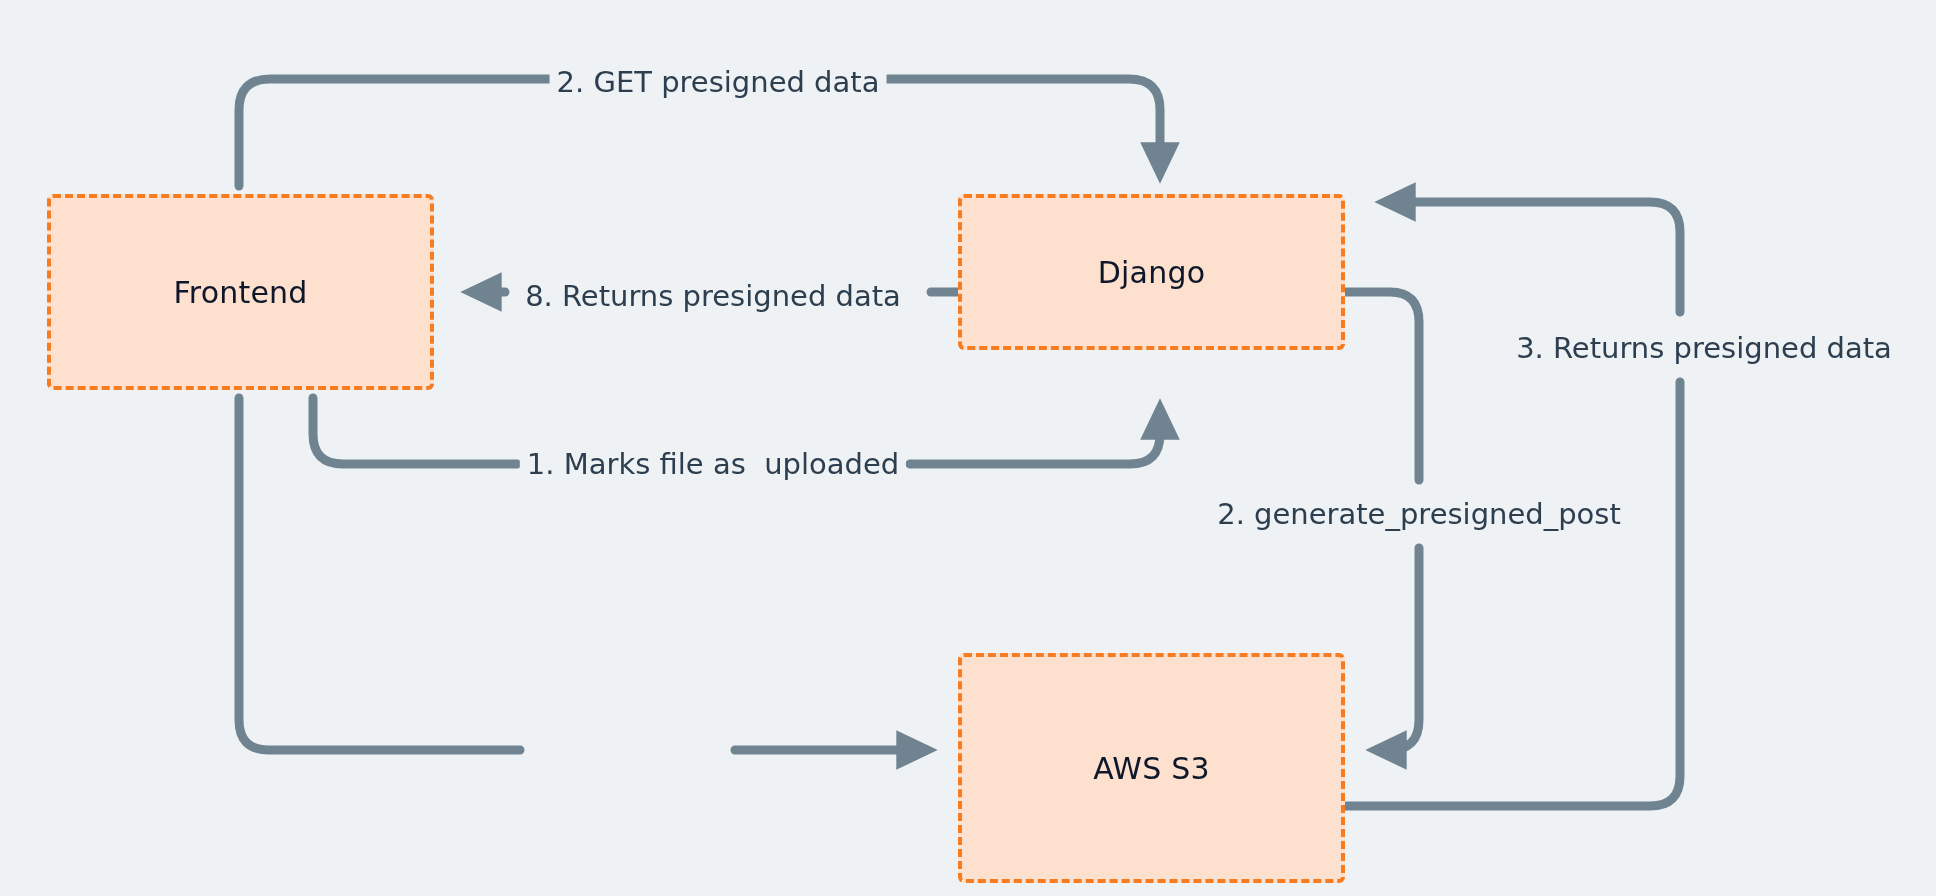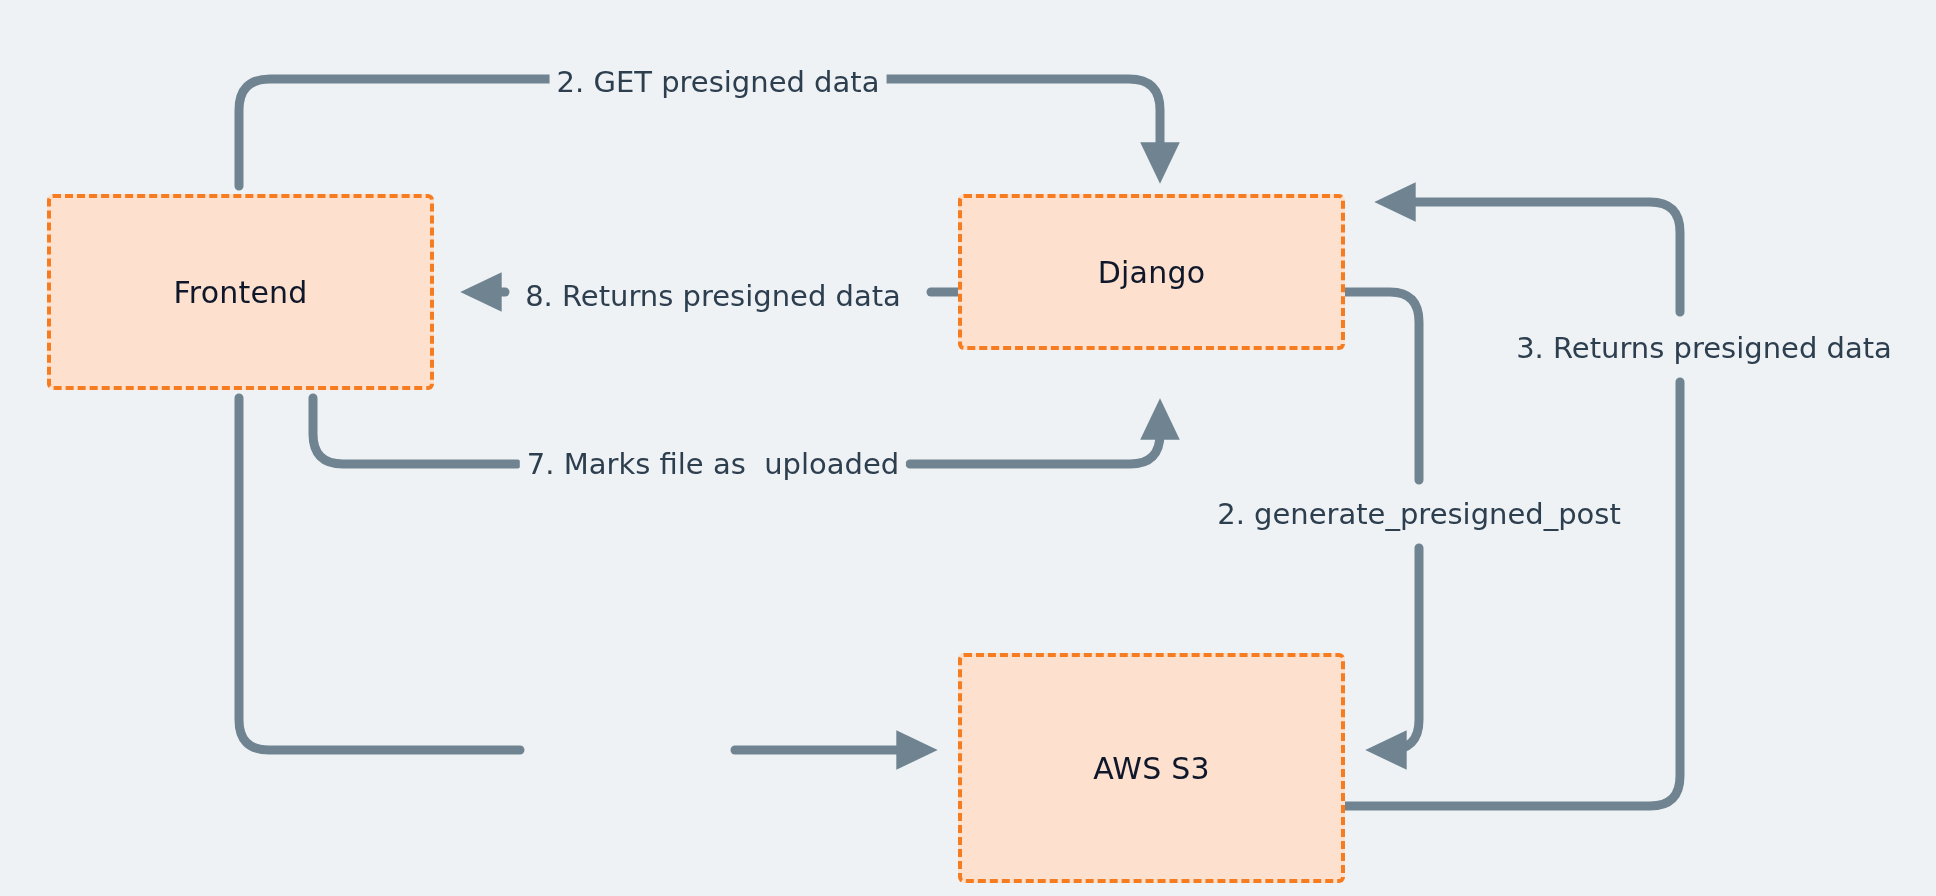--- a/index.html
+++ b/index.html
@@ -101,15 +101,15 @@
 
   <div class="edge-label" style="left:718px; top:82px;">2. GET presigned data</div>
 
   <div class="edge-label" style="left:1419px; top:514px;">2. generate_presigned_post</div>
 
   <div class="edge-label" style="left:1680px; top:348px;margin-left:24px;">3. Returns presigned data</div>
 
   <div class="edge-label" style="left:713px; top:296px;">8. Returns presigned data</div>
 
 
-  <div class="edge-label" style="left:713px; top:464px;">7. Marks file as  uploaded</div>
+  <div class="edge-label" style="left:713px; top:464px;">1. Marks file as  uploaded</div>
 
 </div>
 
 </body></html>

